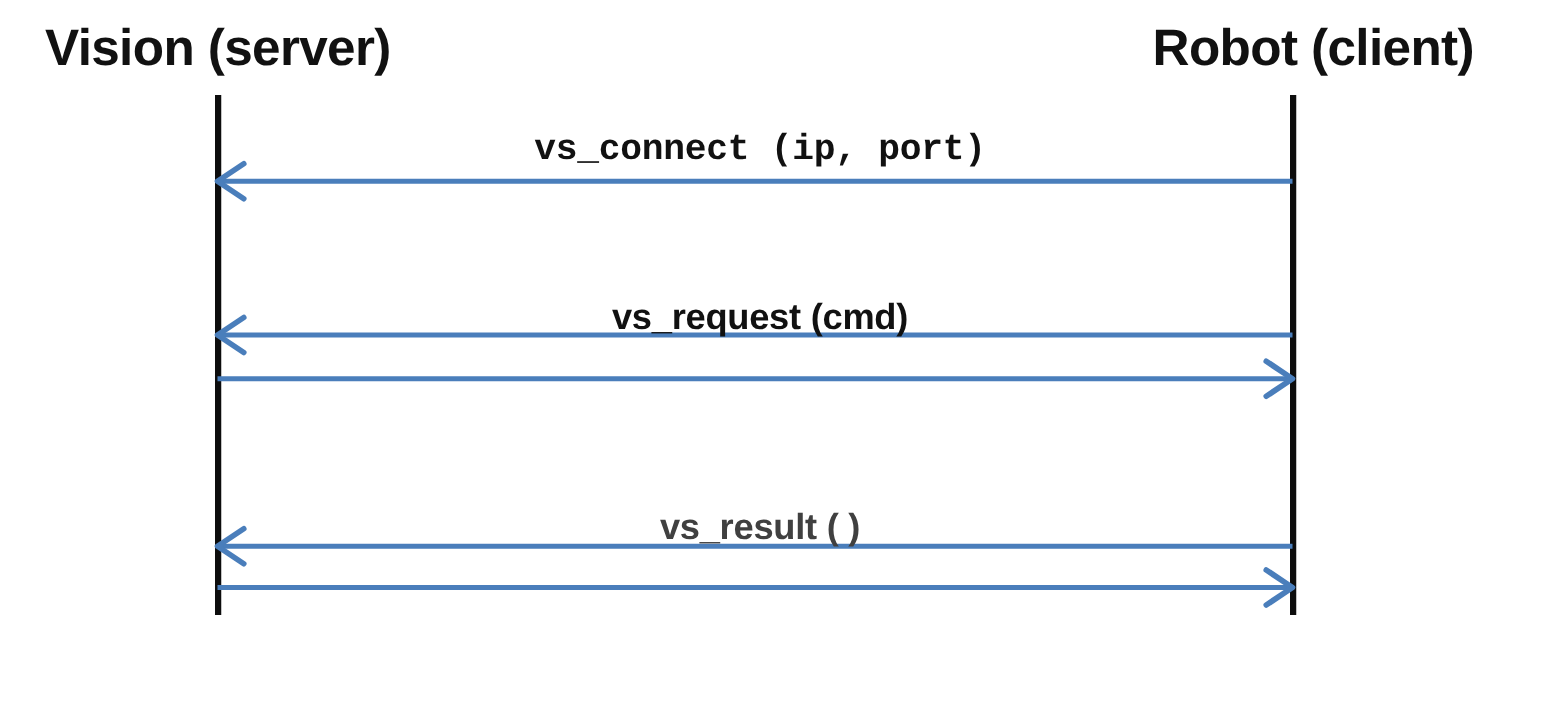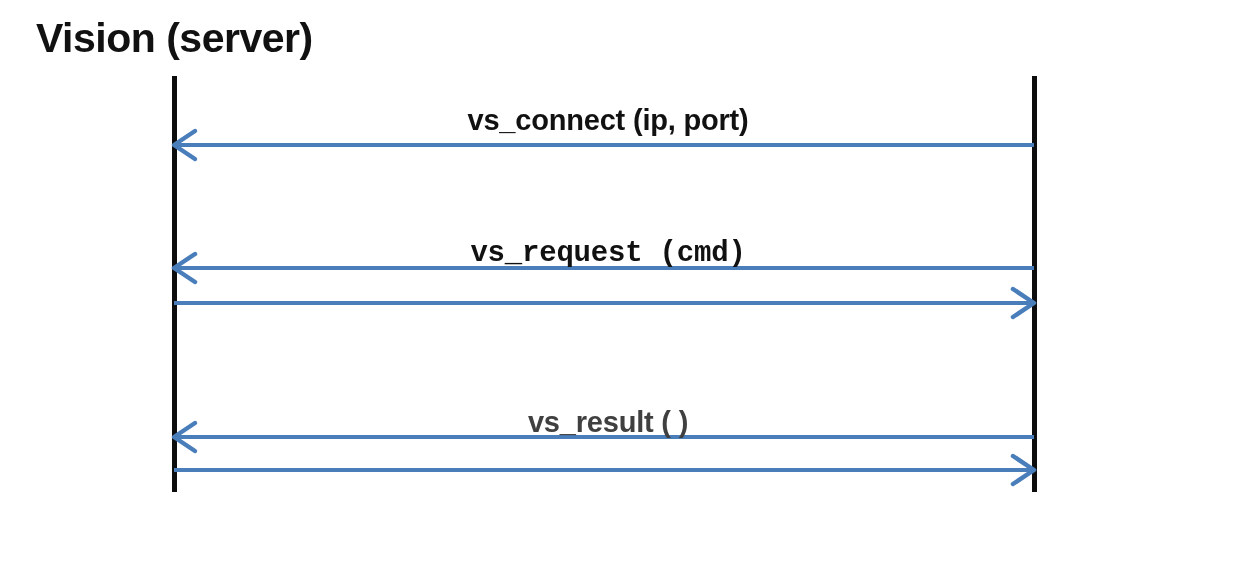--- a/index.html
+++ b/index.html
@@ -69,37 +69,38 @@
     letter-spacing: -0.2px;
   }
 </style>
 </head>
 <body>
 
 <div id="diagram-root">
 
   <div class="actor-title" id="actor-vision-title">Vision (server)</div>
 
+  <div class="actor-title" id="actor-robot-title">Robot (client)</div>
 
   <div class="lifeline" id="lifeline-vision" style="left: 172px; top: 76px; height: 486px; background: rgb(13, 13, 13);"></div>
 
   <div class="lifeline" id="lifeline-robot" style="left: 1032px; top: 76px; height: 486px; background: rgb(13, 13, 13);"></div>
 
   <svg id="messages-svg" viewBox="0 0 1240 568">
       <line x1="1034" y1="145" x2="174" y2="145" stroke="#4a7ebb" class="msg-line"></line>
       <path d="M 195 131 L 174 145 L 195 159" stroke="#4a7ebb" class="msg-head"></path>
       <line x1="1034" y1="268" x2="174" y2="268" stroke="#4a7ebb" class="msg-line"></line>
       <path d="M 195 254 L 174 268 L 195 282" stroke="#4a7ebb" class="msg-head"></path>
       <line x1="174" y1="303" x2="1034" y2="303" stroke="#4a7ebb" class="msg-line"></line>
       <path d="M 1013 289 L 1034 303 L 1013 317" stroke="#4a7ebb" class="msg-head"></path>
       <line x1="1034" y1="437" x2="174" y2="437" stroke="#4a7ebb" class="msg-line"></line>
       <path d="M 195 423 L 174 437 L 195 451" stroke="#4a7ebb" class="msg-head"></path>
       <line x1="174" y1="470" x2="1034" y2="470" stroke="#4a7ebb" class="msg-line"></line>
       <path d="M 1013 456 L 1034 470 L 1013 484" stroke="#4a7ebb" class="msg-head"></path>
     </svg>
 
   <div id="labels-layer">
-      <div class="msg-label" style="left: 608px; top: 104px; color: rgb(17, 17, 17);">vs_connect (ip, port)</div>
-      <div class="msg-label" style="left: 608px; top: 238px; color: rgb(17, 17, 17); font-family: Liberation Mono, monospace;">vs_request (cmd)</div>
+      <div class="msg-label" style="left: 608px; top: 104px; color: rgb(17, 17, 17); font-family: Liberation Mono, monospace;">vs_connect (ip, port)</div>
+      <div class="msg-label" style="left: 608px; top: 238px; color: rgb(17, 17, 17);">vs_request (cmd)</div>
       <div class="msg-label" style="left: 608px; top: 406px; color: #404040;">vs_result ( )</div>
     </div>
 
 </div>
 
 </body></html>

